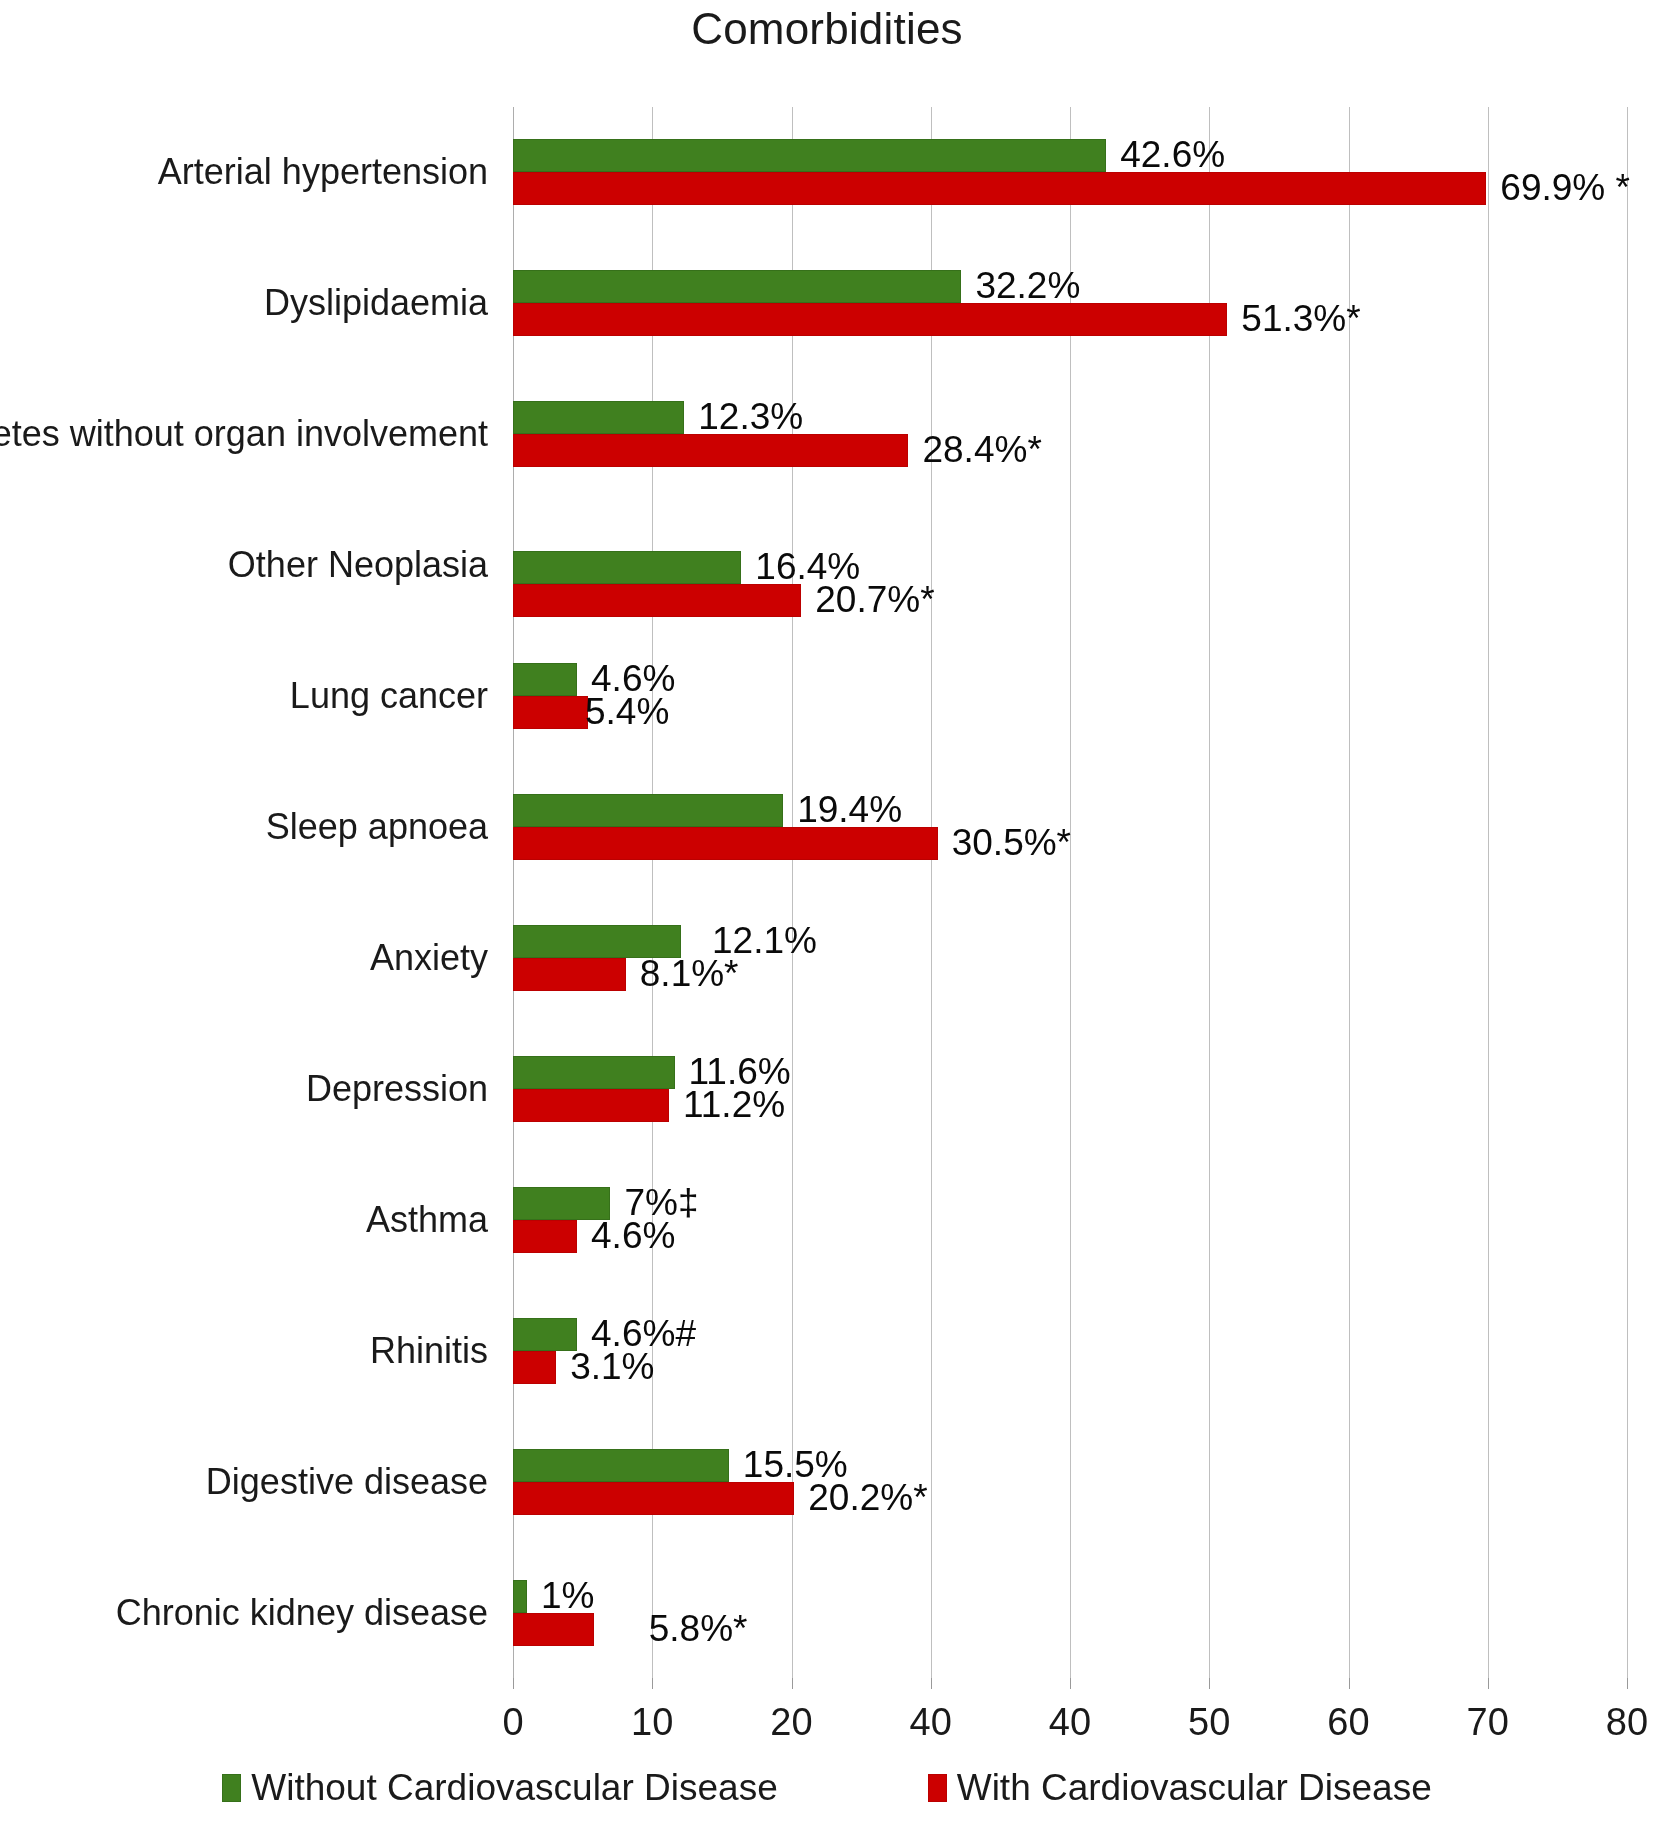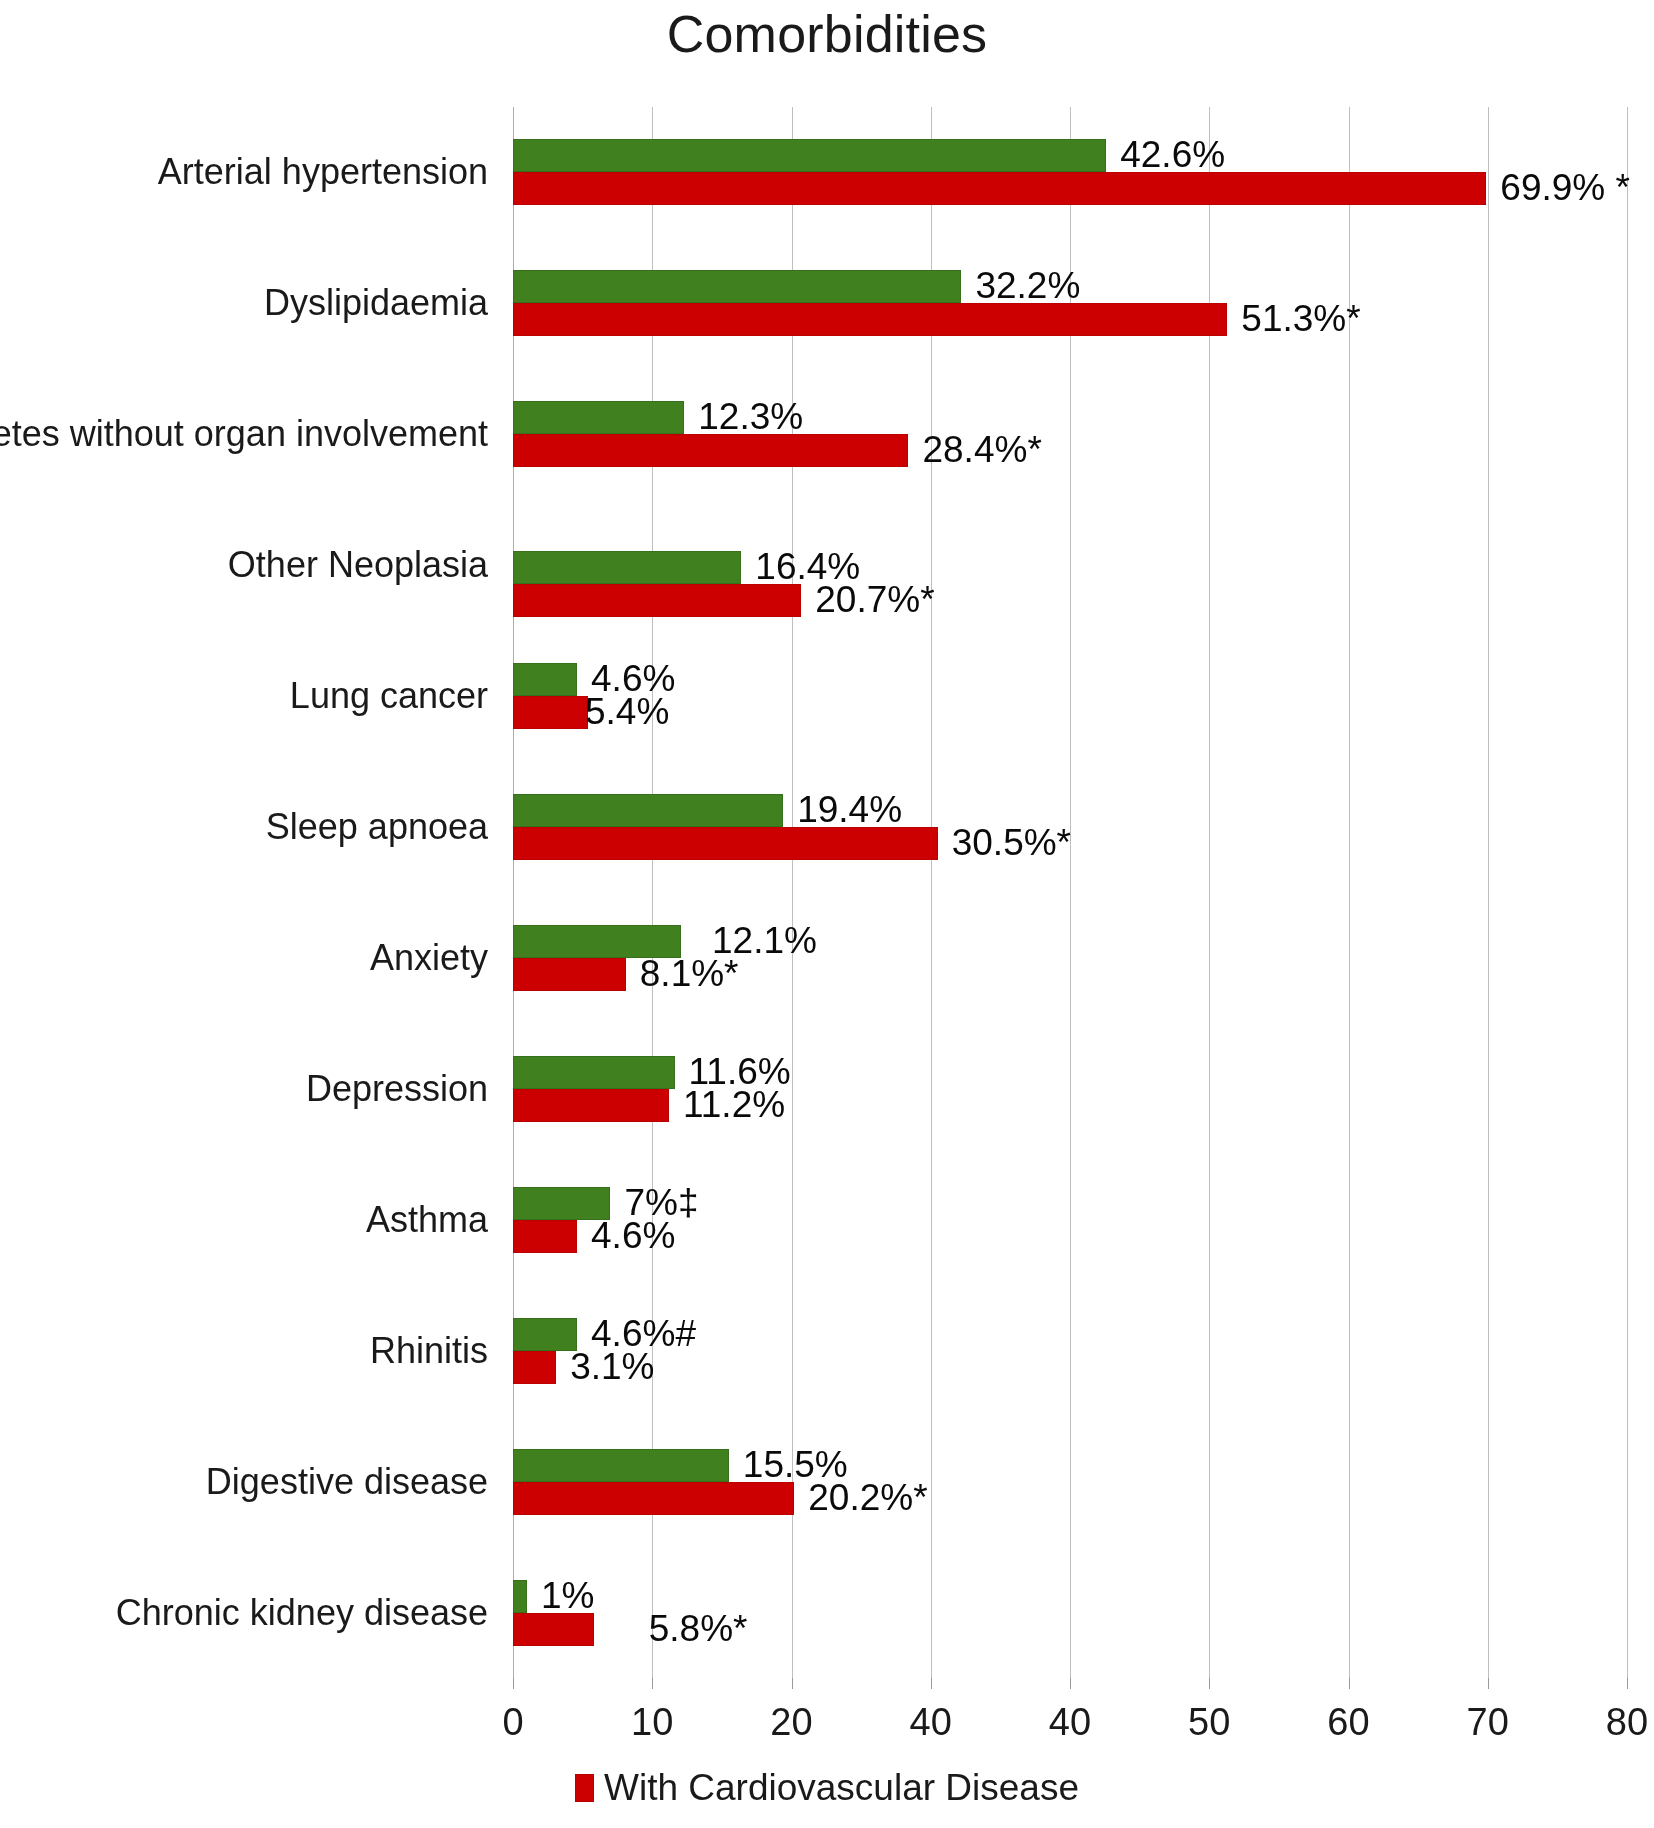--- a/index.html
+++ b/index.html
@@ -16,21 +16,21 @@
     position: relative;
   }
 
   
   #chart-title {
     position: absolute;
     top: 4px;
     left: 0;
     width: 1654px;
     text-align: center;
-    font-size: 52px;
+    font-size: 44px;
     font-weight: 400;
     color: #1a1a1a;
     letter-spacing: 0.2px;
   }
 
   
   #plot-area {
     position: absolute;
     left: 513px;
     top: 107px;
@@ -272,16 +272,20 @@
       <div class="xtick-label" style="left: 835.5px;">60</div>
       <div class="xtick-mark" style="left: 974.75px;"></div>
       <div class="xtick-label" style="left: 974.75px;">70</div>
       <div class="xtick-mark" style="left: 1114px;"></div>
       <div class="xtick-label" style="left: 1114px;">80</div>
     </div>
 </div>
 
 <div id="legend">
     <div class="legend-entry">
+      <span class="legend-swatch green"></span>
+      <span class="legend-text">Without Cardiovascular Disease</span>
+    </div>
+    <div class="legend-entry">
       <span class="legend-swatch red"></span>
       <span class="legend-text">With Cardiovascular Disease</span>
     </div>
   </div>
 
 </body></html>

